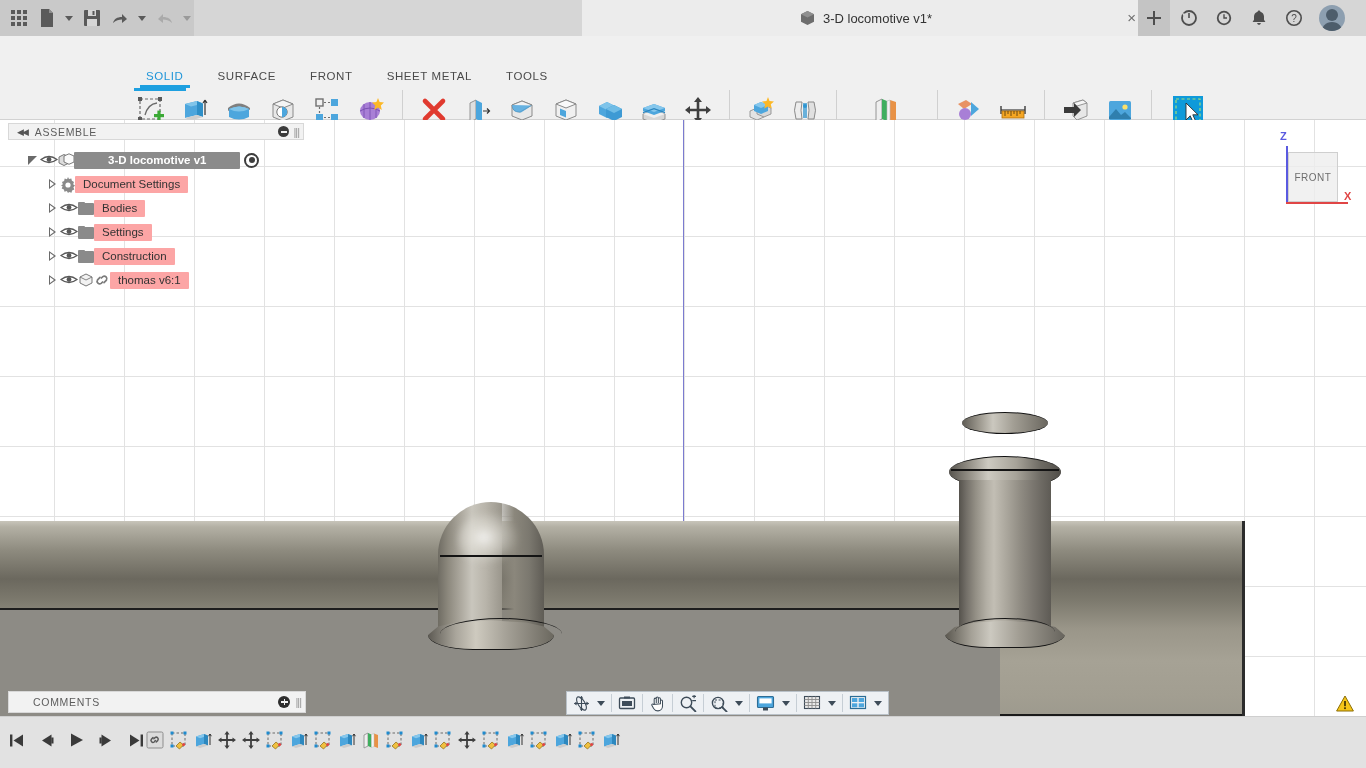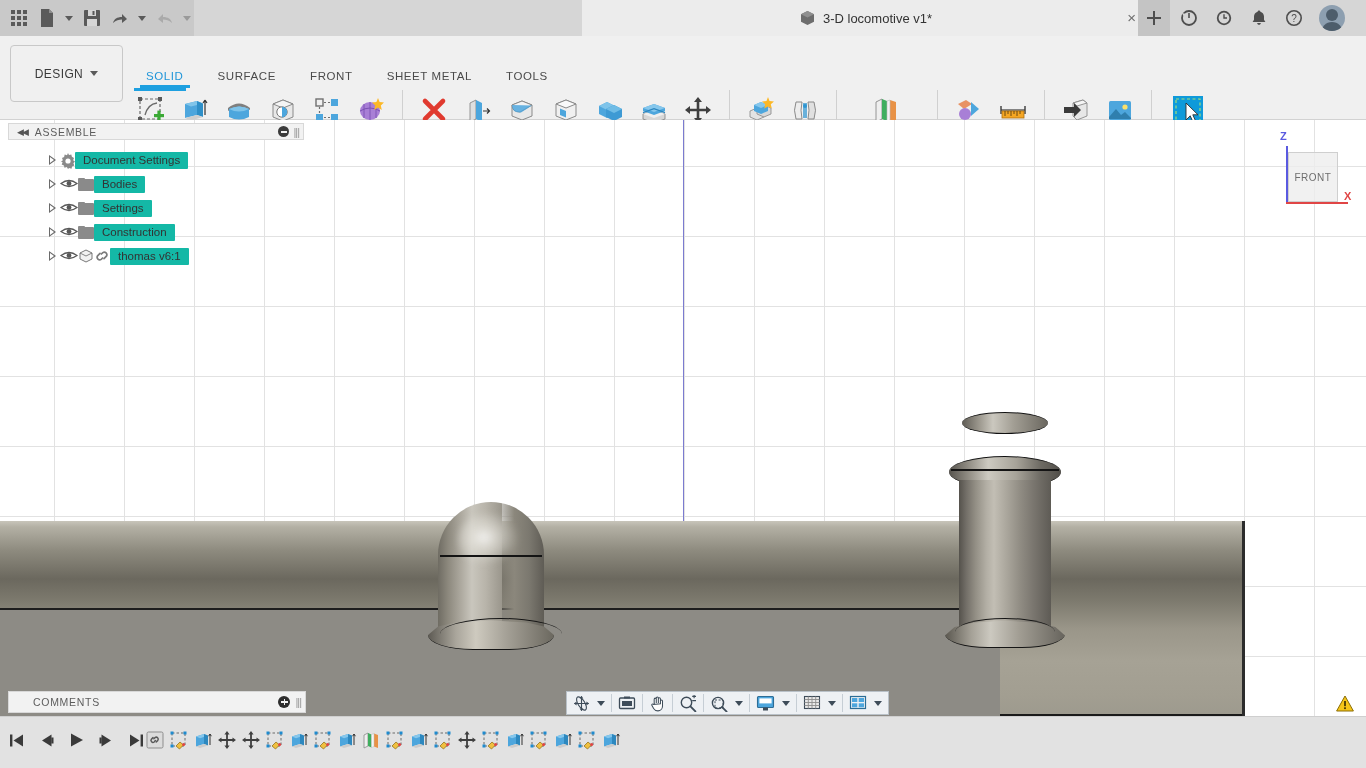--- a/index.html
+++ b/index.html
@@ -248,21 +248,21 @@
   .folder {
     width: 16px; height: 13px; flex: none; position: relative;
   }
   .folder::before {
     content:""; position:absolute; left:0; top:1px; width:16px; height:12px; background:#8a8a8a; border-radius:1px;
   }
   .folder::after {
     content:""; position:absolute; left:0; top:0px; width:7px; height:3px; background:#8a8a8a; border-radius:1px 1px 0 0;
   }
   .tlabel {
-    background: #14b8a6; padding: 2px 8px 3px 8px; border-radius: 1px; white-space: nowrap;
+    background: #fca5a5; padding: 2px 8px 3px 8px; border-radius: 1px; white-space: nowrap;
   }
   .trow.root .tlabel {
     background: #8b8b8b; color: #ffffff; font-weight: bold; padding: 2px 34px 3px 34px;
   }
   .target-dot {
     width: 15px; height: 15px; border-radius: 50%; border: 2px solid #3d3d3d; margin-left: 4px;
     display: flex; align-items: center; justify-content: center; flex: none;
   }
   .target-dot i { width: 6px; height: 6px; border-radius: 50%; background: #3d3d3d; display: block; }
   .gear-sm { width:15px; height:15px; flex:none;}
@@ -414,24 +414,20 @@
             <circle cx="9" cy="9" r="7.2" fill="none" stroke="#4e4e4e" stroke-width="1.6"></circle>
             <text x="9" y="13" font-size="10" font-family="Liberation Sans, sans-serif" fill="#4e4e4e" text-anchor="middle">?</text>
           </svg>
       </div>
       <div class="avatar"></div>
     </div>
   </div>
 
   <div class="ribbon">
 
-    <div class="design-box">
-      <span>DESIGN</span>
-      <span class="caret"></span>
-    </div>
 
     <div class="ribbon-tabs">
       <div class="rtab active">SOLID</div>
       <div class="rtab">SURFACE</div>
       <div class="rtab">FRONT</div>
       <div class="rtab">SHEET METAL</div>
       <div class="rtab">TOOLS</div>
     </div>
 
     <div class="toolbar">
@@ -726,20 +722,41 @@
     <span class="bh-collapse">◀◀</span>
     <span>ASSEMBLE</span>
     <span class="bh-right">
       <span class="dot-minus"></span>
       <span class="grip">|||</span>
     </span>
   </div>
 
   <div class="tree">
 
+    <div class="trow root" style="padding-left:10px">
+      <span class="tw">
+          <span class="tri-filled"></span>
+        </span>
+      <span class="eye">
+        <svg width="18" height="13" viewBox="0 0 18 13">
+            <path d="M1 6.5 Q9 0.5 17 6.5 Q9 12.5 1 6.5Z" fill="none" stroke="#585858" stroke-width="1.3"></path>
+            <circle cx="9" cy="6.5" r="2.4" fill="#585858"></circle>
+          </svg>
+      </span>
+      <span class="body-cube">
+        <svg width="17" height="15" viewBox="0 0 17 15">
+            <path d="M1 4 L6 1.5 L11 4 L11 10 L6 12.5 L1 10 Z" fill="#dcdcdc" stroke="#6a6a6a" stroke-width=".9"></path>
+            <path d="M6 3 L11 .8 L16 3 L16 9 L11 11.3 L6 9 Z" fill="#fafafa" stroke="#6a6a6a" stroke-width=".9"></path>
+          </svg>
+      </span>
+      <span class="tlabel">3-D locomotive v1</span>
+      <span class="target-dot">
+          <i></i>
+        </span>
+    </div>
 
     <div class="trow" style="padding-left:30px">
       <span class="tw">
           <span class="tri"></span>
         </span>
       <span class="gear-sm">
         <svg width="16" height="16" viewBox="0 0 16 16">
             <path d="M8 0l1 2.1 2.3-.6.6 2.3L14 5l-.9 2.2L15 8.6l-1.6 1.7.9 2.2-2.2.9-.6 2.3-2.3-.6L8 16l-1.2-1.9-2.3.6-.6-2.3-2.2-.9.9-2.2L1 8.6l1.9-1.3L2 5.1l2.1-1.2.6-2.3 2.3.6z" fill="#8a8a8a"></path>
             <circle cx="8" cy="8" r="2.6" fill="#ffffff"></circle>
           </svg>

